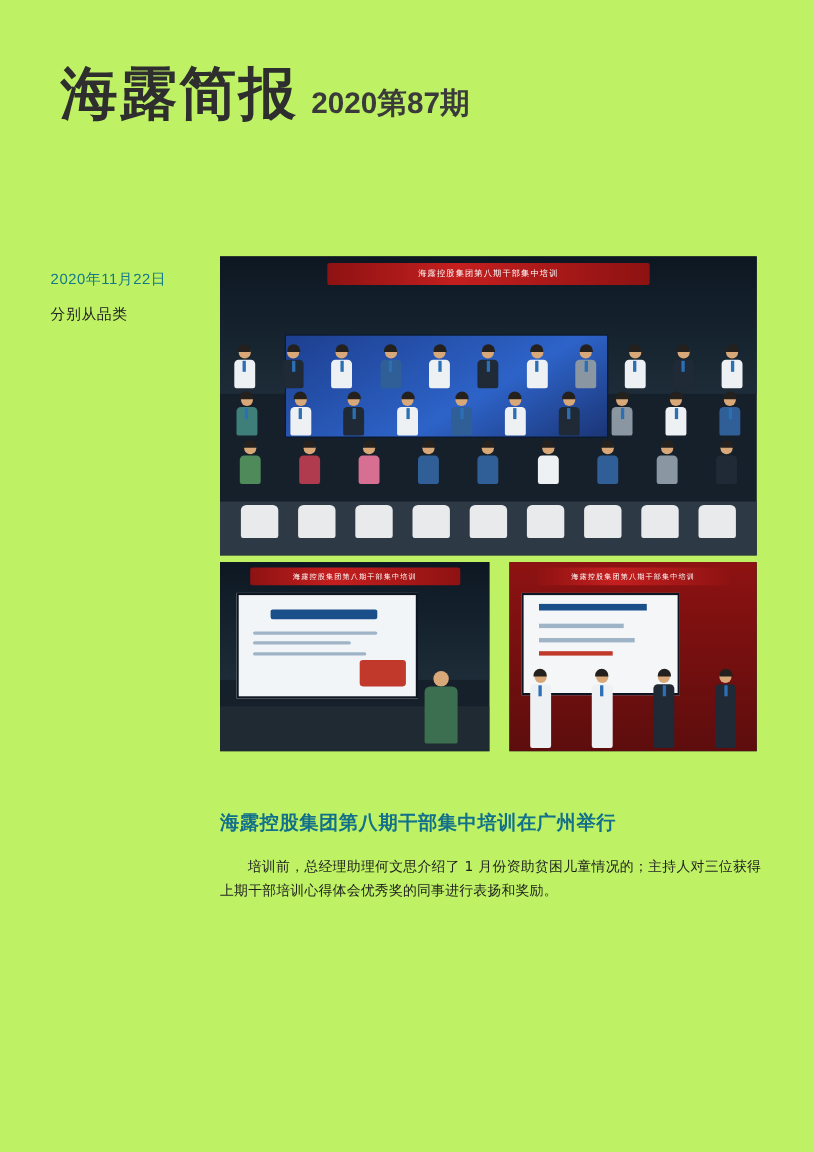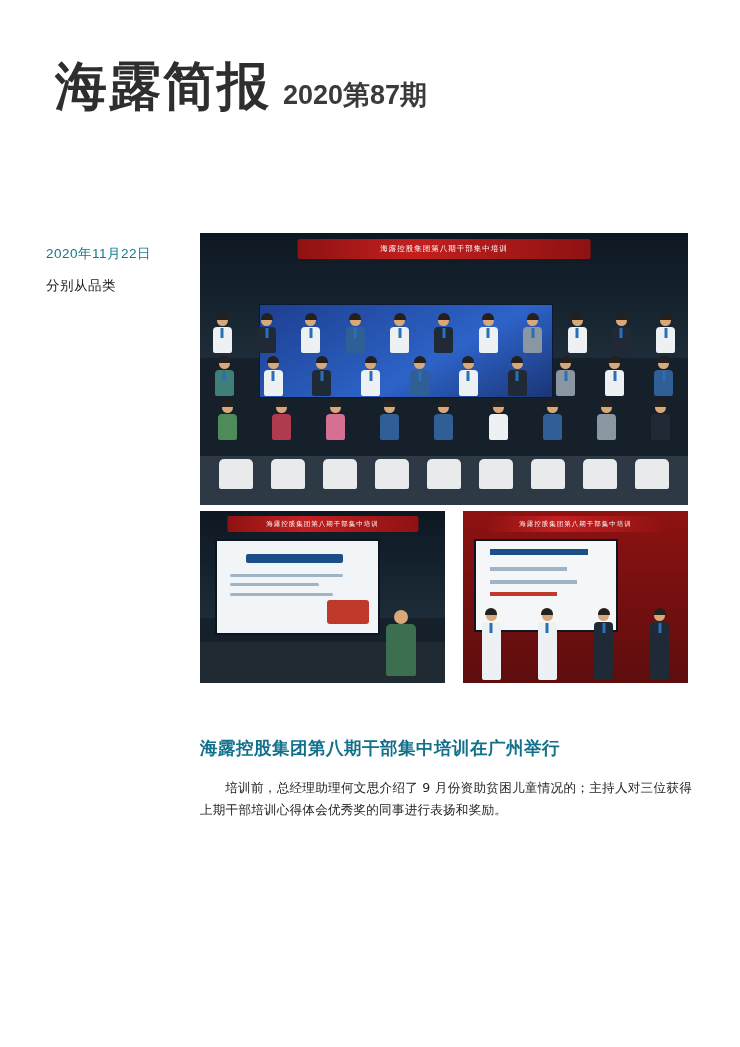--- a/index.html
+++ b/index.html
@@ -12,21 +12,21 @@
     background: #e3eff0;
     font-family: "Liberation Sans", sans-serif;
     color: #2b2b2b;
     overflow: hidden;
     position: relative;
   }
   .page {
     position: relative;
     width: 740px;
     height: 1047px;
-    background: #ffffff;
+    background: #bef264;
   }
 
   
   .masthead {
     position: absolute;
     left: 55px;
     top: 60px;
     display: flex;
     align-items: baseline;
   }
@@ -492,17 +492,17 @@
           <div class="head"></div>
           <div class="body" style="height:58px;"></div>
           <div class="badge-lanyard"></div>
         </div>
     </div>
   </div>
 
   <div class="article">
     <div class="article-title">海露控股集团第八期干部集中培训在广州举行</div>
     <div class="article-body">
-      <p>培训前，总经理助理何文思介绍了 9 月份资助贫困儿童情况的；主持人对三位获得上期干部培训心得体会优秀奖的同事进行表扬和奖励。</p>
+      <p>培训前，总经理助理何文思介绍了 1 月份资助贫困儿童情况的；主持人对三位获得上期干部培训心得体会优秀奖的同事进行表扬和奖励。</p>
     </div>
   </div>
 
 </div>
 
 </body></html>

